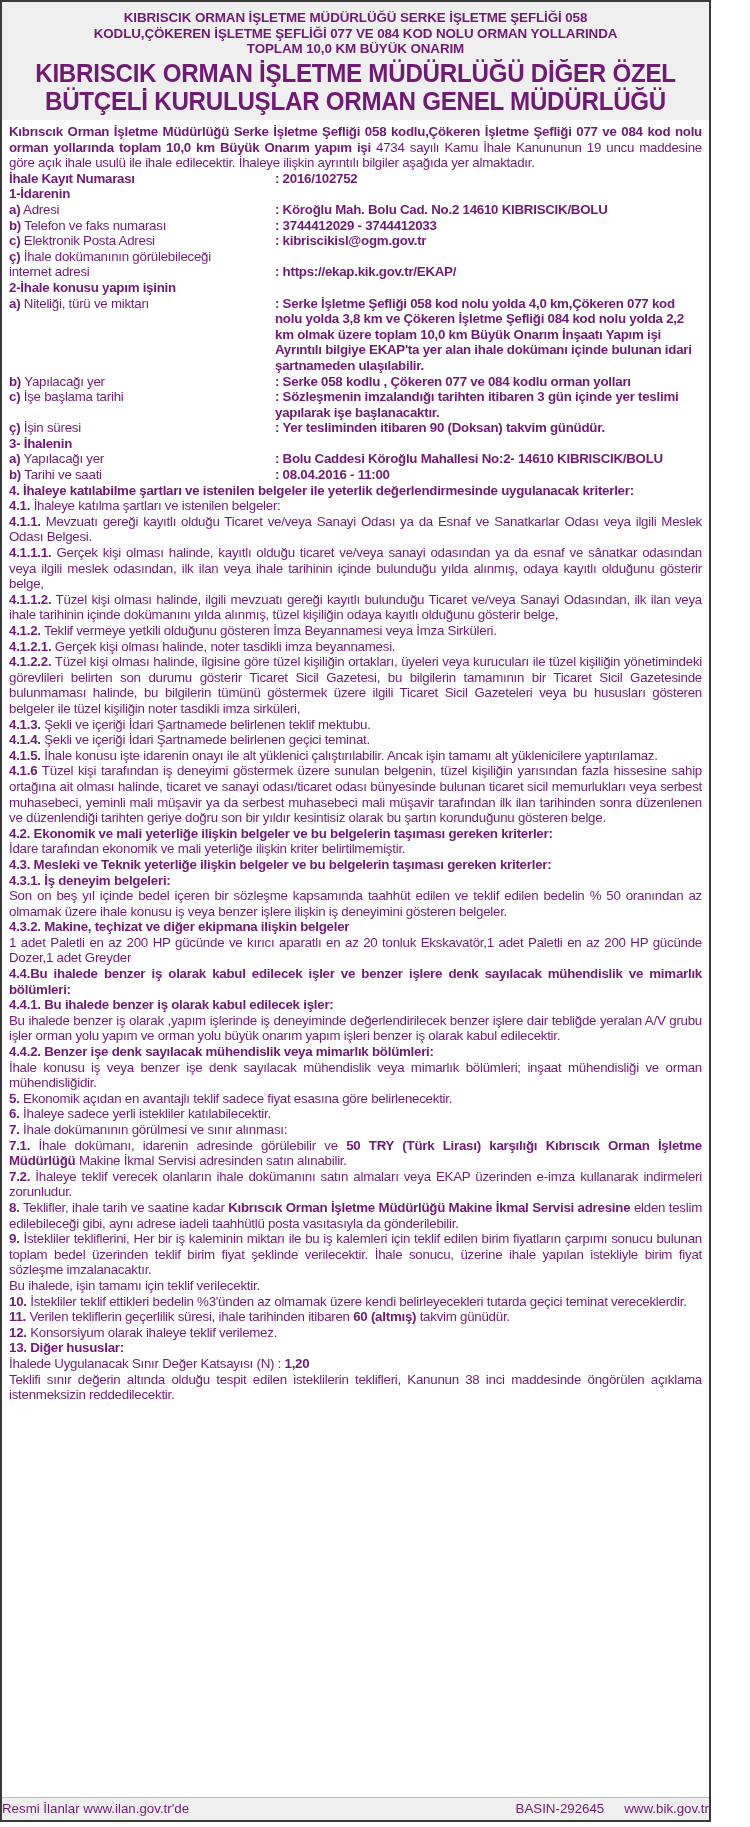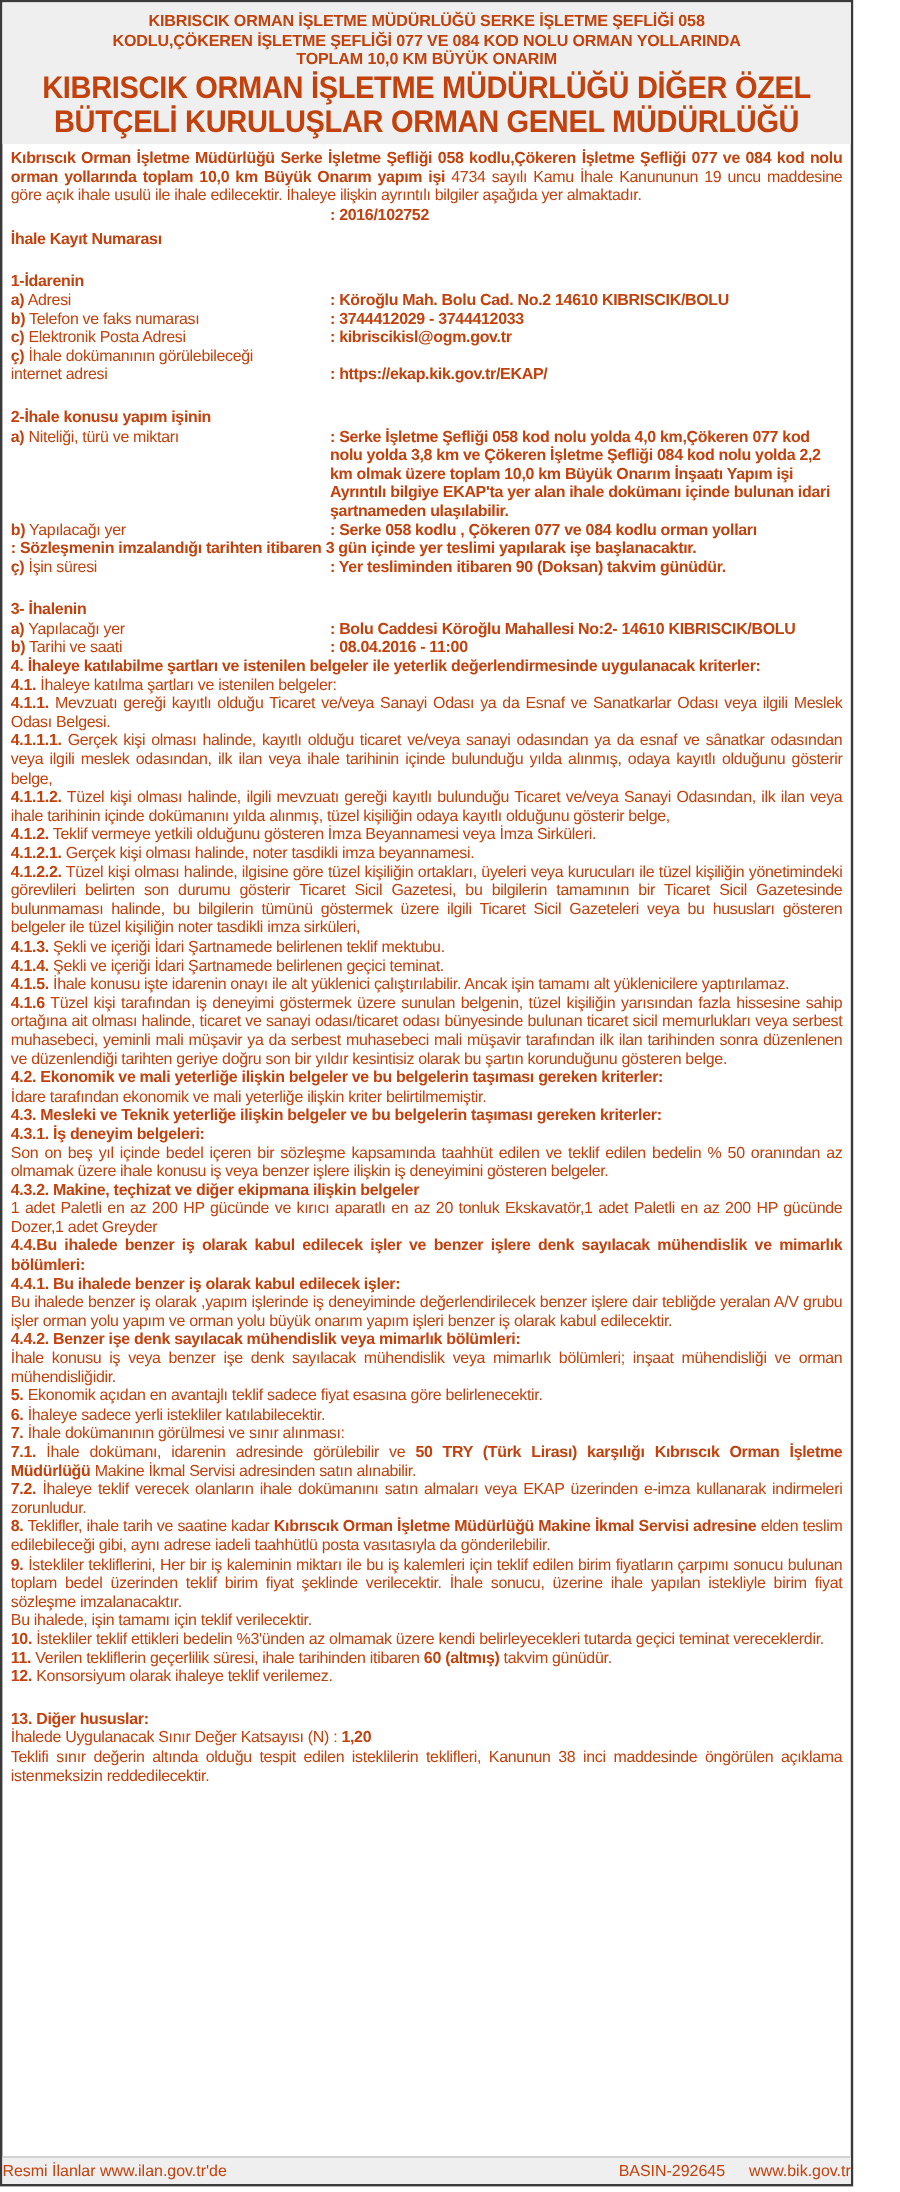--- a/index.html
+++ b/index.html
@@ -3,21 +3,21 @@
 <meta charset="utf-8">
 <style>
   html, body { margin: 0; padding: 0; background: #ffffff; }
   body { width: 750px; height: 1827px; position: relative; overflow: hidden; }
   .notice {
     position: absolute; left: 0; top: 0;
     width: 711px; height: 1822px;
     border: 2px solid #3a3a3a;
     box-sizing: border-box;
     font-family: "Liberation Sans", sans-serif;
-    color: #c2410c;
+    color: #701a75;
     background: #ffffff;
   }
   .header {
     background: #efefef;
     padding: 8px 6px 6px 6px;
     text-align: center;
     height: 118px;
     box-sizing: border-box;
   }
   .subtitle {
@@ -35,21 +35,21 @@
     transform: scaleX(0.93);
     transform-origin: center;
   }
   .body {
     padding: 4px 7px 0 7px;
     font-size: 13.3px;
     line-height: 15.6px;
     letter-spacing: -0.25px;
   }
   .intro { text-align: justify; }
-  .b { font-weight: bold; margin-top: 20px; }
+  .b { font-weight: bold; }
   .row { display: flex; }
   .row .lbl { width: 266px; flex: 0 0 266px; }
   .row .val { flex: 1; font-weight: bold; }
   .row .val.just { text-align: justify; }
   .p { text-align: justify; }
   .footer {
     position: absolute; left: 0; right: 0; bottom: 0;
     height: 22px;
     background: #efefef;
     border-top: 1px solid #bdbdbd;
@@ -109,20 +109,21 @@
       <div class="val">
         <div>: Serke İşletme Şefliği 058 kod nolu yolda 4,0 km,Çökeren 077 kod nolu yolda 3,8 km ve Çökeren İşletme Şefliği 084 kod nolu yolda 2,2 km olmak üzere toplam 10,0 km Büyük Onarım İnşaatı Yapım işi</div>
         <div>Ayrıntılı bilgiye EKAP'ta yer alan ihale dokümanı içinde bulunan idari şartnameden ulaşılabilir.</div>
       </div>
     </div>
     <div class="row">
       <div class="lbl"><span class="b">b)</span><span> Yapılacağı yer</span></div>
       <div class="val just">: Serke 058 kodlu , Çökeren 077 ve 084 kodlu orman yolları</div>
     </div>
     <div class="row">
+      <div class="lbl"><span class="b">c)</span><span> İşe başlama tarihi</span></div>
       <div class="val">: Sözleşmenin imzalandığı tarihten itibaren 3 gün içinde yer teslimi yapılarak işe başlanacaktır.</div>
     </div>
     <div class="row">
       <div class="lbl"><span class="b">ç)</span><span> İşin süresi</span></div>
       <div class="val">: Yer tesliminden itibaren 90 (Doksan) takvim günüdür.</div>
     </div>
 
     <div class="b">3- İhalenin</div>
     <div class="row">
       <div class="lbl"><span class="b">a)</span><span> Yapılacağı yer</span></div>

